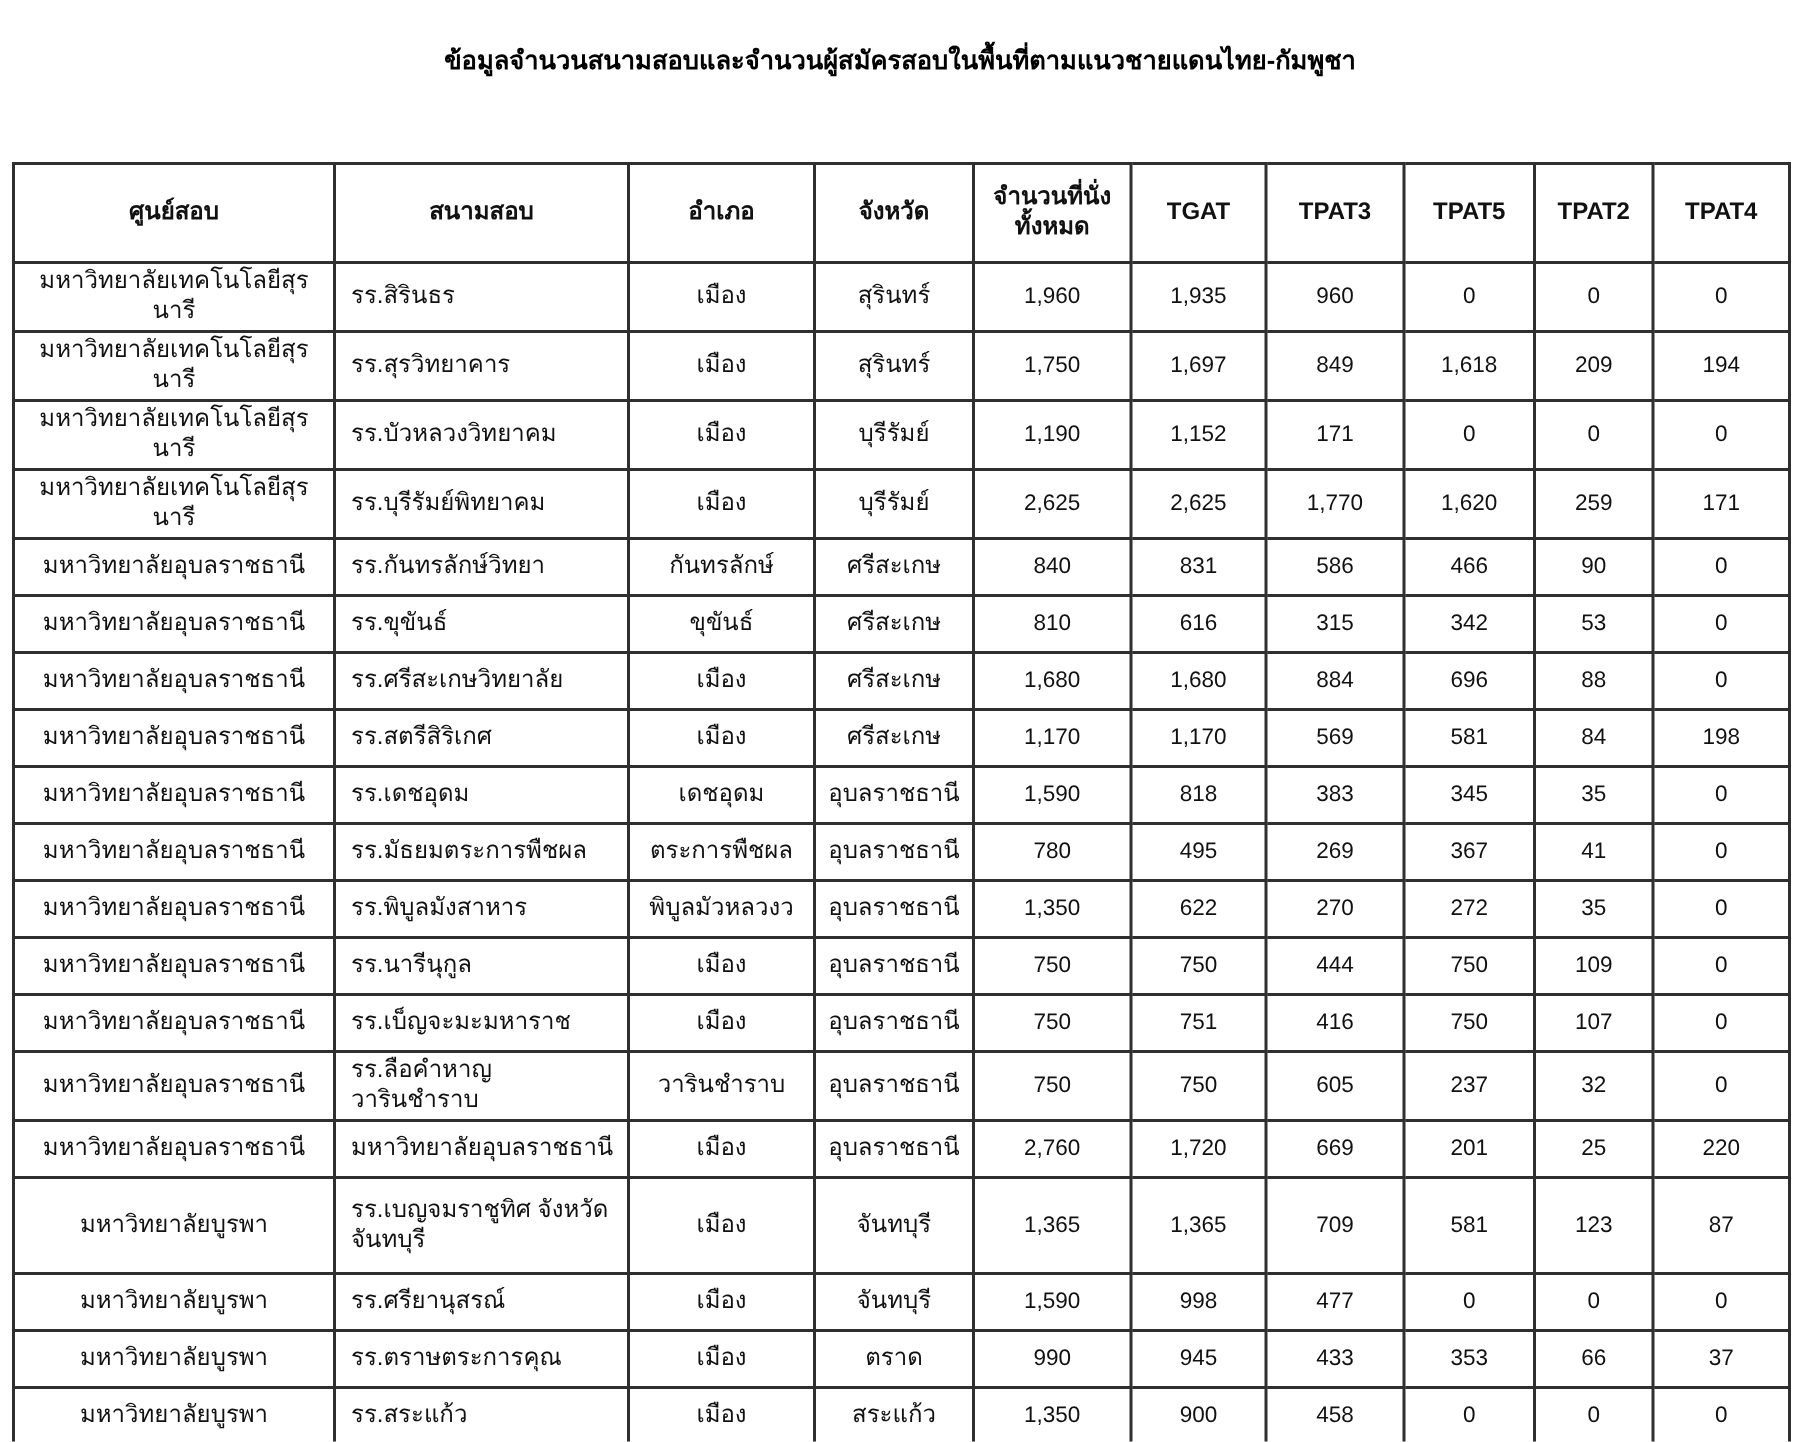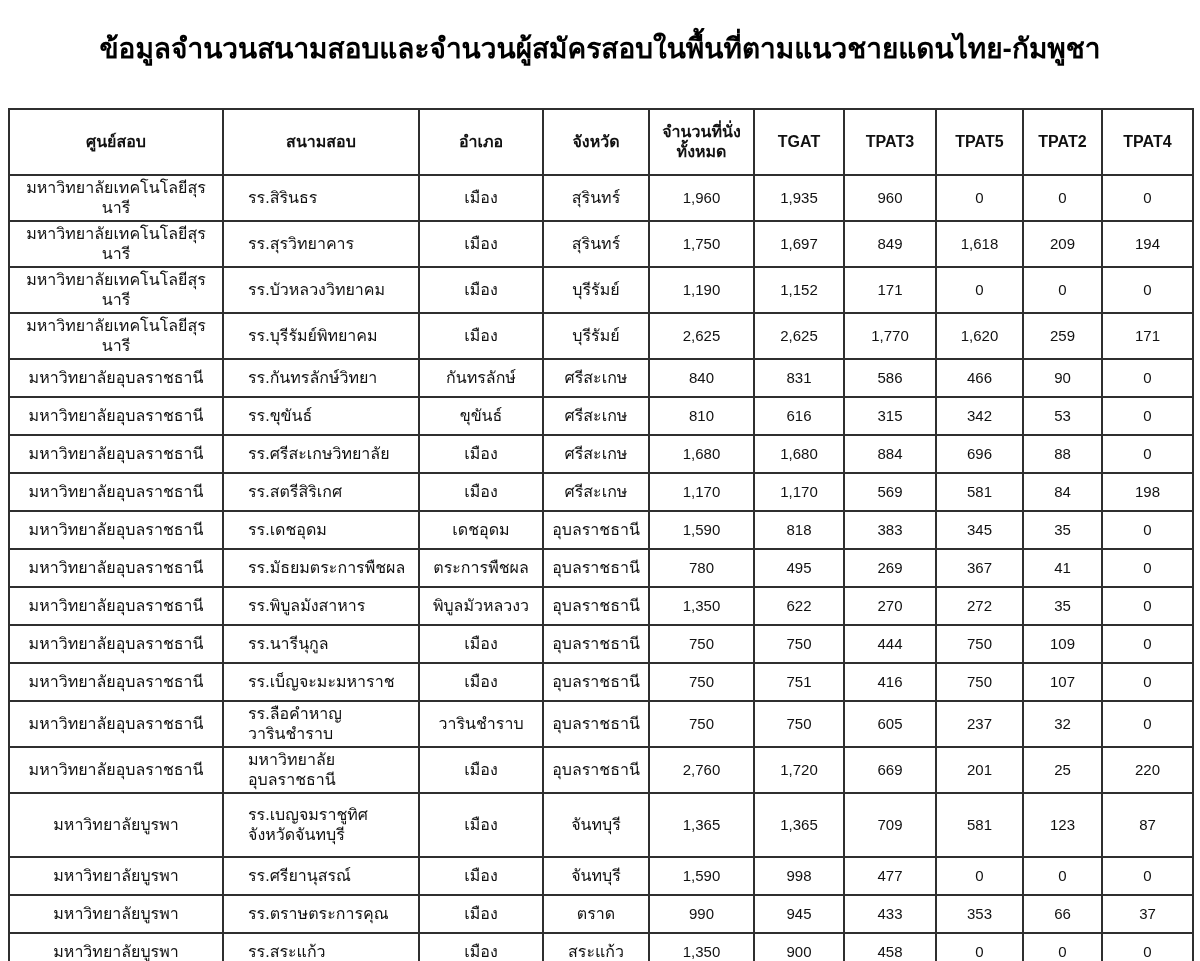--- a/index.html
+++ b/index.html
@@ -13,21 +13,21 @@
   }
   .page {
     position: relative;
     width: 1200px;
     height: 961px;
     overflow: hidden;
   }
   .doc-title {
     margin-top: 26px;
     text-align: center;
-    font-size: 28px;
+    font-size: 17px;
     font-weight: bold;
     letter-spacing: 0px;
     color: #000000;
   }
   table.exam-table {
     position: absolute;
     left: 8px;
     top: 108px;
     width: 1184px;
     border-collapse: collapse;
@@ -51,21 +51,21 @@
     white-space: pre-line;
   }
   table.exam-table tbody td {
     height: 32px;
   }
   table.exam-table td.num {
     font-size: 15px;
   }
   table.exam-table td.venue {
     text-align: left;
-    padding-left: 24px;
+    padding-left: 10px;
     padding-right: 8px;
   }
 </style>
 </head>
 <body>
 
 <div class="page">
   <div class="doc-title">ข้อมูลจำนวนสนามสอบและจำนวนผู้สมัครสอบในพื้นที่ตามแนวชายแดนไทย-กัมพูชา</div>
 
   <table class="exam-table">

